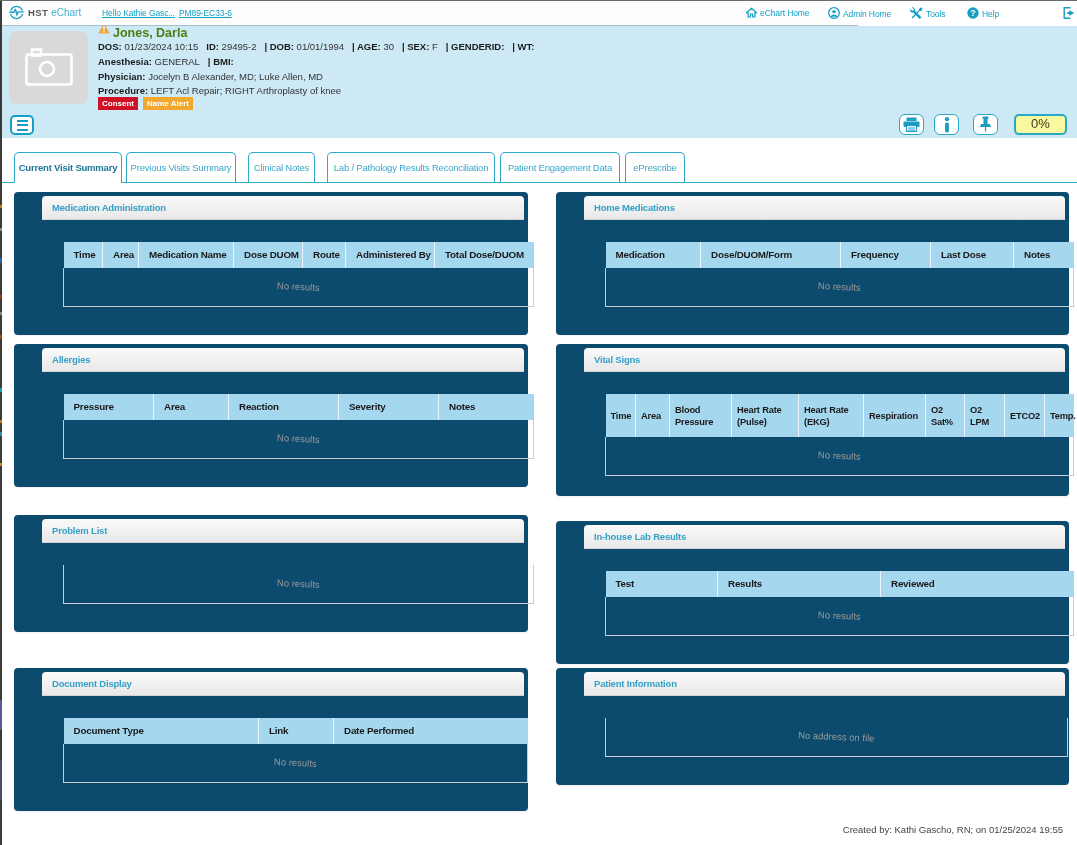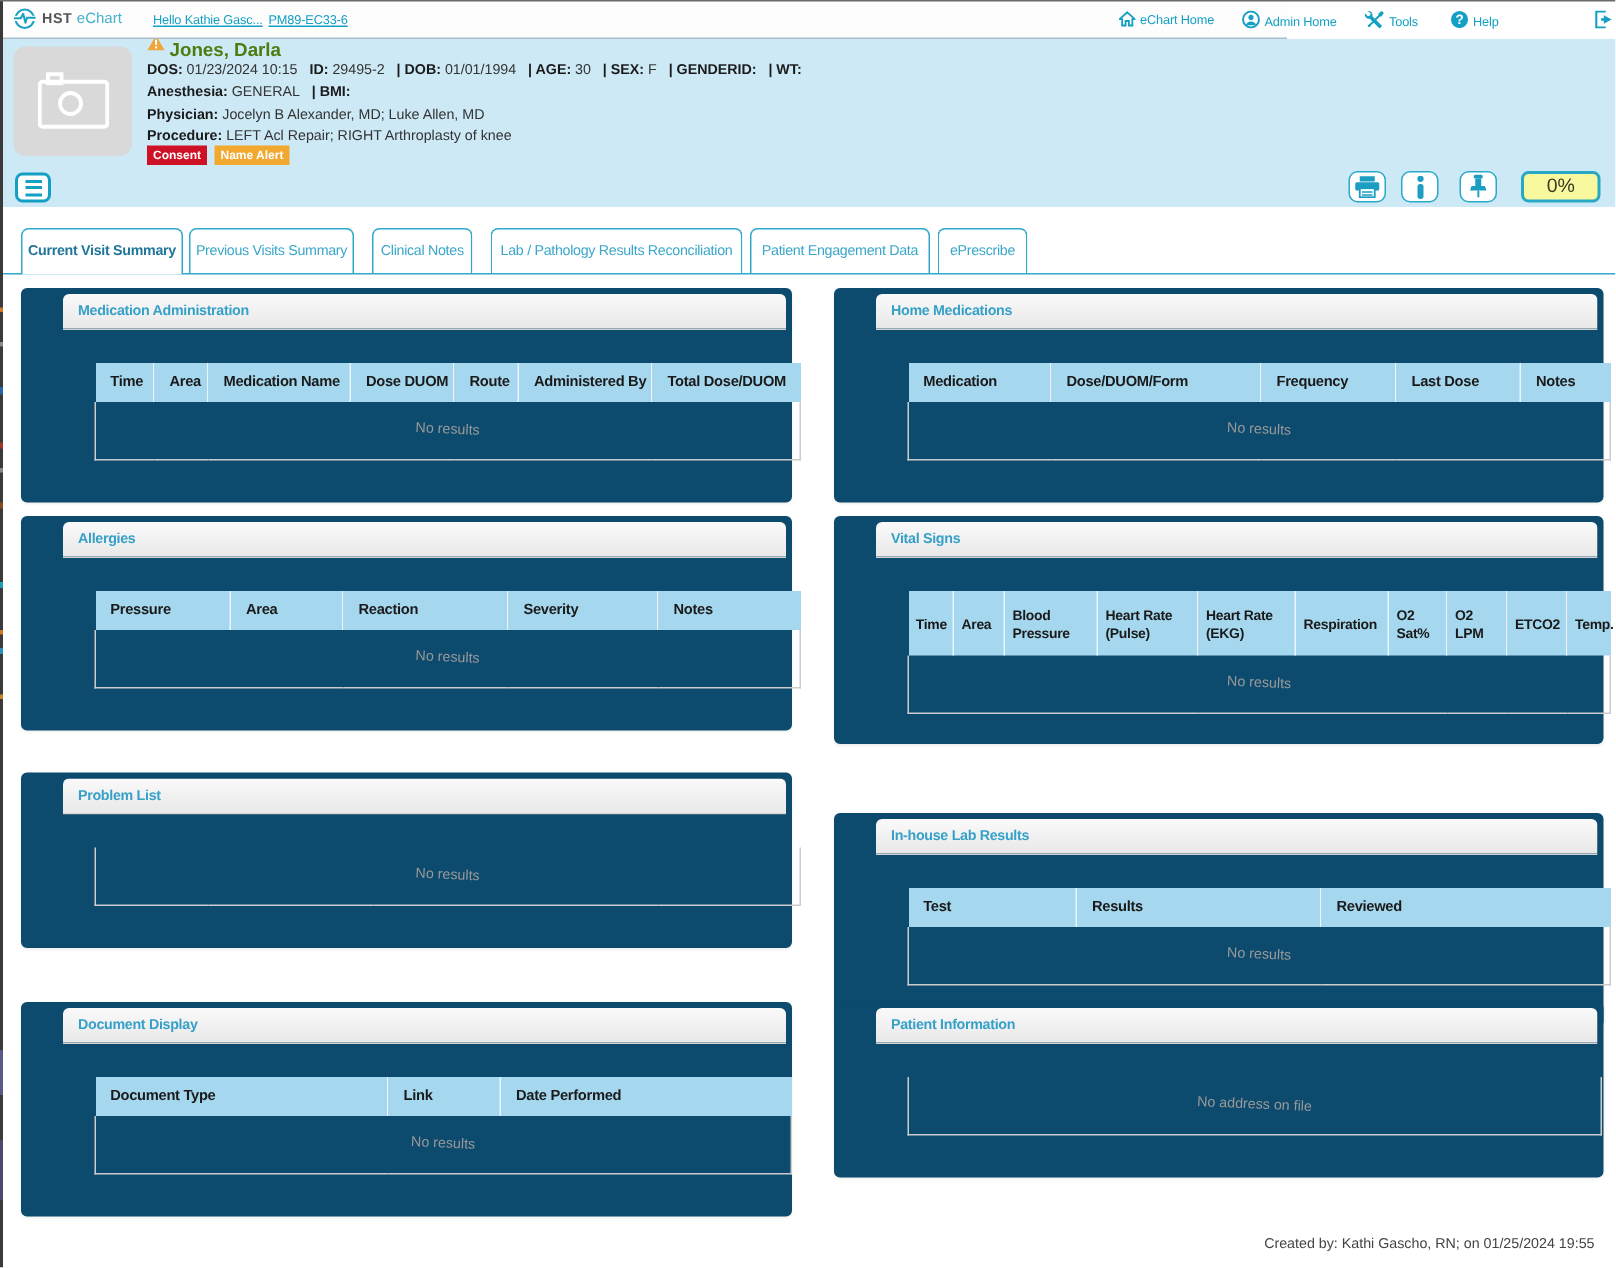--- a/index.html
+++ b/index.html
@@ -286,21 +286,21 @@
           <col style="width:95px">
         </colgroup>
       <tbody>
       <tr>
             <td class="nores" colspan="4"><span>No results</span></td>
           </tr>
     </tbody>
       </table>
   </div>
 </div>
-<div class="panel" style="left:556px; top:542px; width:513px;">
+<div class="panel" style="left:556px; top:521px; width:513px;">
   <div class="phead">In-house Lab Results</div>
   <div class="pbody">
     <table style="width:468px;">
       <colgroup>
           <col style="width:112px">
           <col style="width:163px">
           <col style="width:193px">
         </colgroup>
       <tbody>
           <tr>

